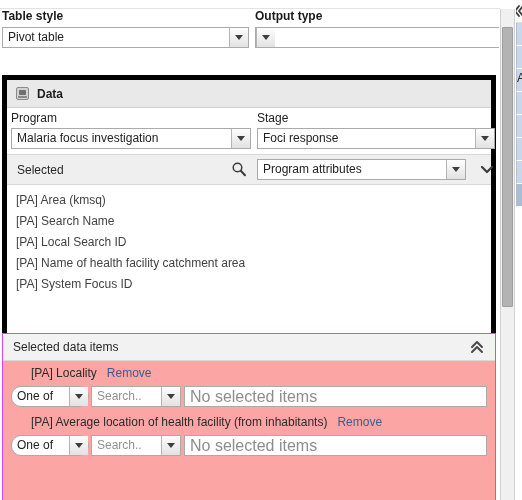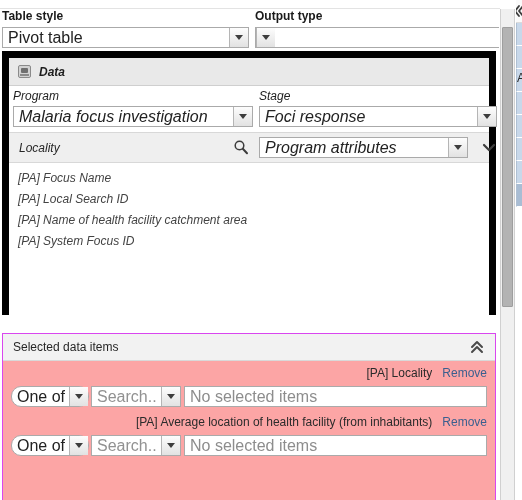--- a/index.html
+++ b/index.html
@@ -79,21 +79,21 @@
     background: #ffffff;
     border: 1px solid #aaaaaa;
     box-sizing: border-box;
     display: flex;
     align-items: center;
     cursor: default;
   }
   .select .sel-text {
     flex: 1 1 auto;
     padding-left: 5px;
-    font-size: 16px;
+    font-size: 12px;
     color: #222222;
     line-height: 19px;
     white-space: nowrap;
     overflow: hidden;
     text-overflow: ellipsis;
   }
   .select .sel-btn {
     flex: 0 0 auto;
     width: 18px;
     height: 19px;
@@ -107,27 +107,26 @@
     width: 0; height: 0;
     border-left: 4px solid transparent;
     border-right: 4px solid transparent;
     border-top: 5px solid #3d3d3d;
   }
 
   
   .panel {
     position: absolute;
     left: 2px;
-    top: 42px;
+    top: 66px;
     width: 494px;
     height: 264px;
-    border: 7px solid #000000;
-    box-sizing: border-box;
-    background: #ffffff;
-    font-style: italic;
+    border: 5px solid #000000;
+    box-sizing: border-box;
+    background: #ffffff;
   }
   .panel-header {
     height: 27px;
     background: #e9e9e9;
     border-bottom: 1px solid #cfcfcf;
     display: flex;
     align-items: center;
     padding-left: 9px;
   }
   .panel-header .hdr-icon {
@@ -267,22 +266,23 @@
   }
 
   .sel-row {
     position: relative;
     padding: 5px 8px 3px 8px;
     box-sizing: border-box;
   }
   .sel-row-top {
     display: flex;
     align-items: baseline;
-    justify-content: flex-end;
+    justify-content: flex-start;
     height: 17px;
+    margin-left: 20px;
   }
   .sel-row-name {
     font-size: 12px;
     color: #2b2b2b;
     white-space: nowrap;
     overflow: hidden;
     text-overflow: ellipsis;
   }
   .remove-link {
     font-size: 12px;
@@ -441,21 +441,21 @@
             <span class="sel-text">Foci response</span>
             <span class="sel-btn">
               <span class="caret"></span>
             </span>
           </div>
         </div>
 
       </div>
 
       <div class="available-bar">
-        <span class="avail-label">Locality</span>
+        <span class="avail-label">Selected</span>
 
         <span class="search-icon">
           <svg width="16" height="16" viewBox="0 0 16 16">
             <circle cx="6.5" cy="6.5" r="4.3" fill="none" stroke="#3c3c3c" stroke-width="1.5"></circle>
             <line x1="9.8" y1="9.8" x2="14" y2="14.2" stroke="#3c3c3c" stroke-width="2" stroke-linecap="round"></line>
           </svg>
         </span>
 
         <div class="select attr-select">
           <span class="sel-text">Program attributes</span>
@@ -465,21 +465,22 @@
         </div>
 
         <span class="avail-chevron">
           <svg width="16" height="16" viewBox="0 0 16 16">
             <polyline points="3,6 8,11 13,6" fill="none" stroke="#3d3d3d" stroke-width="2.2" stroke-linecap="round" stroke-linejoin="round"></polyline>
           </svg>
         </span>
       </div>
 
       <div class="avail-list">
-        <div class="avail-item">[PA] Focus Name</div>
+        <div class="avail-item">[PA] Area (kmsq)</div>
+        <div class="avail-item">[PA] Search Name</div>
         <div class="avail-item">[PA] Local Search ID</div>
         <div class="avail-item">[PA] Name of health facility catchment area</div>
         <div class="avail-item">[PA] System Focus ID</div>
       </div>
 
     </div>
 
     <div class="selected">
 
       <div class="selected-header">

